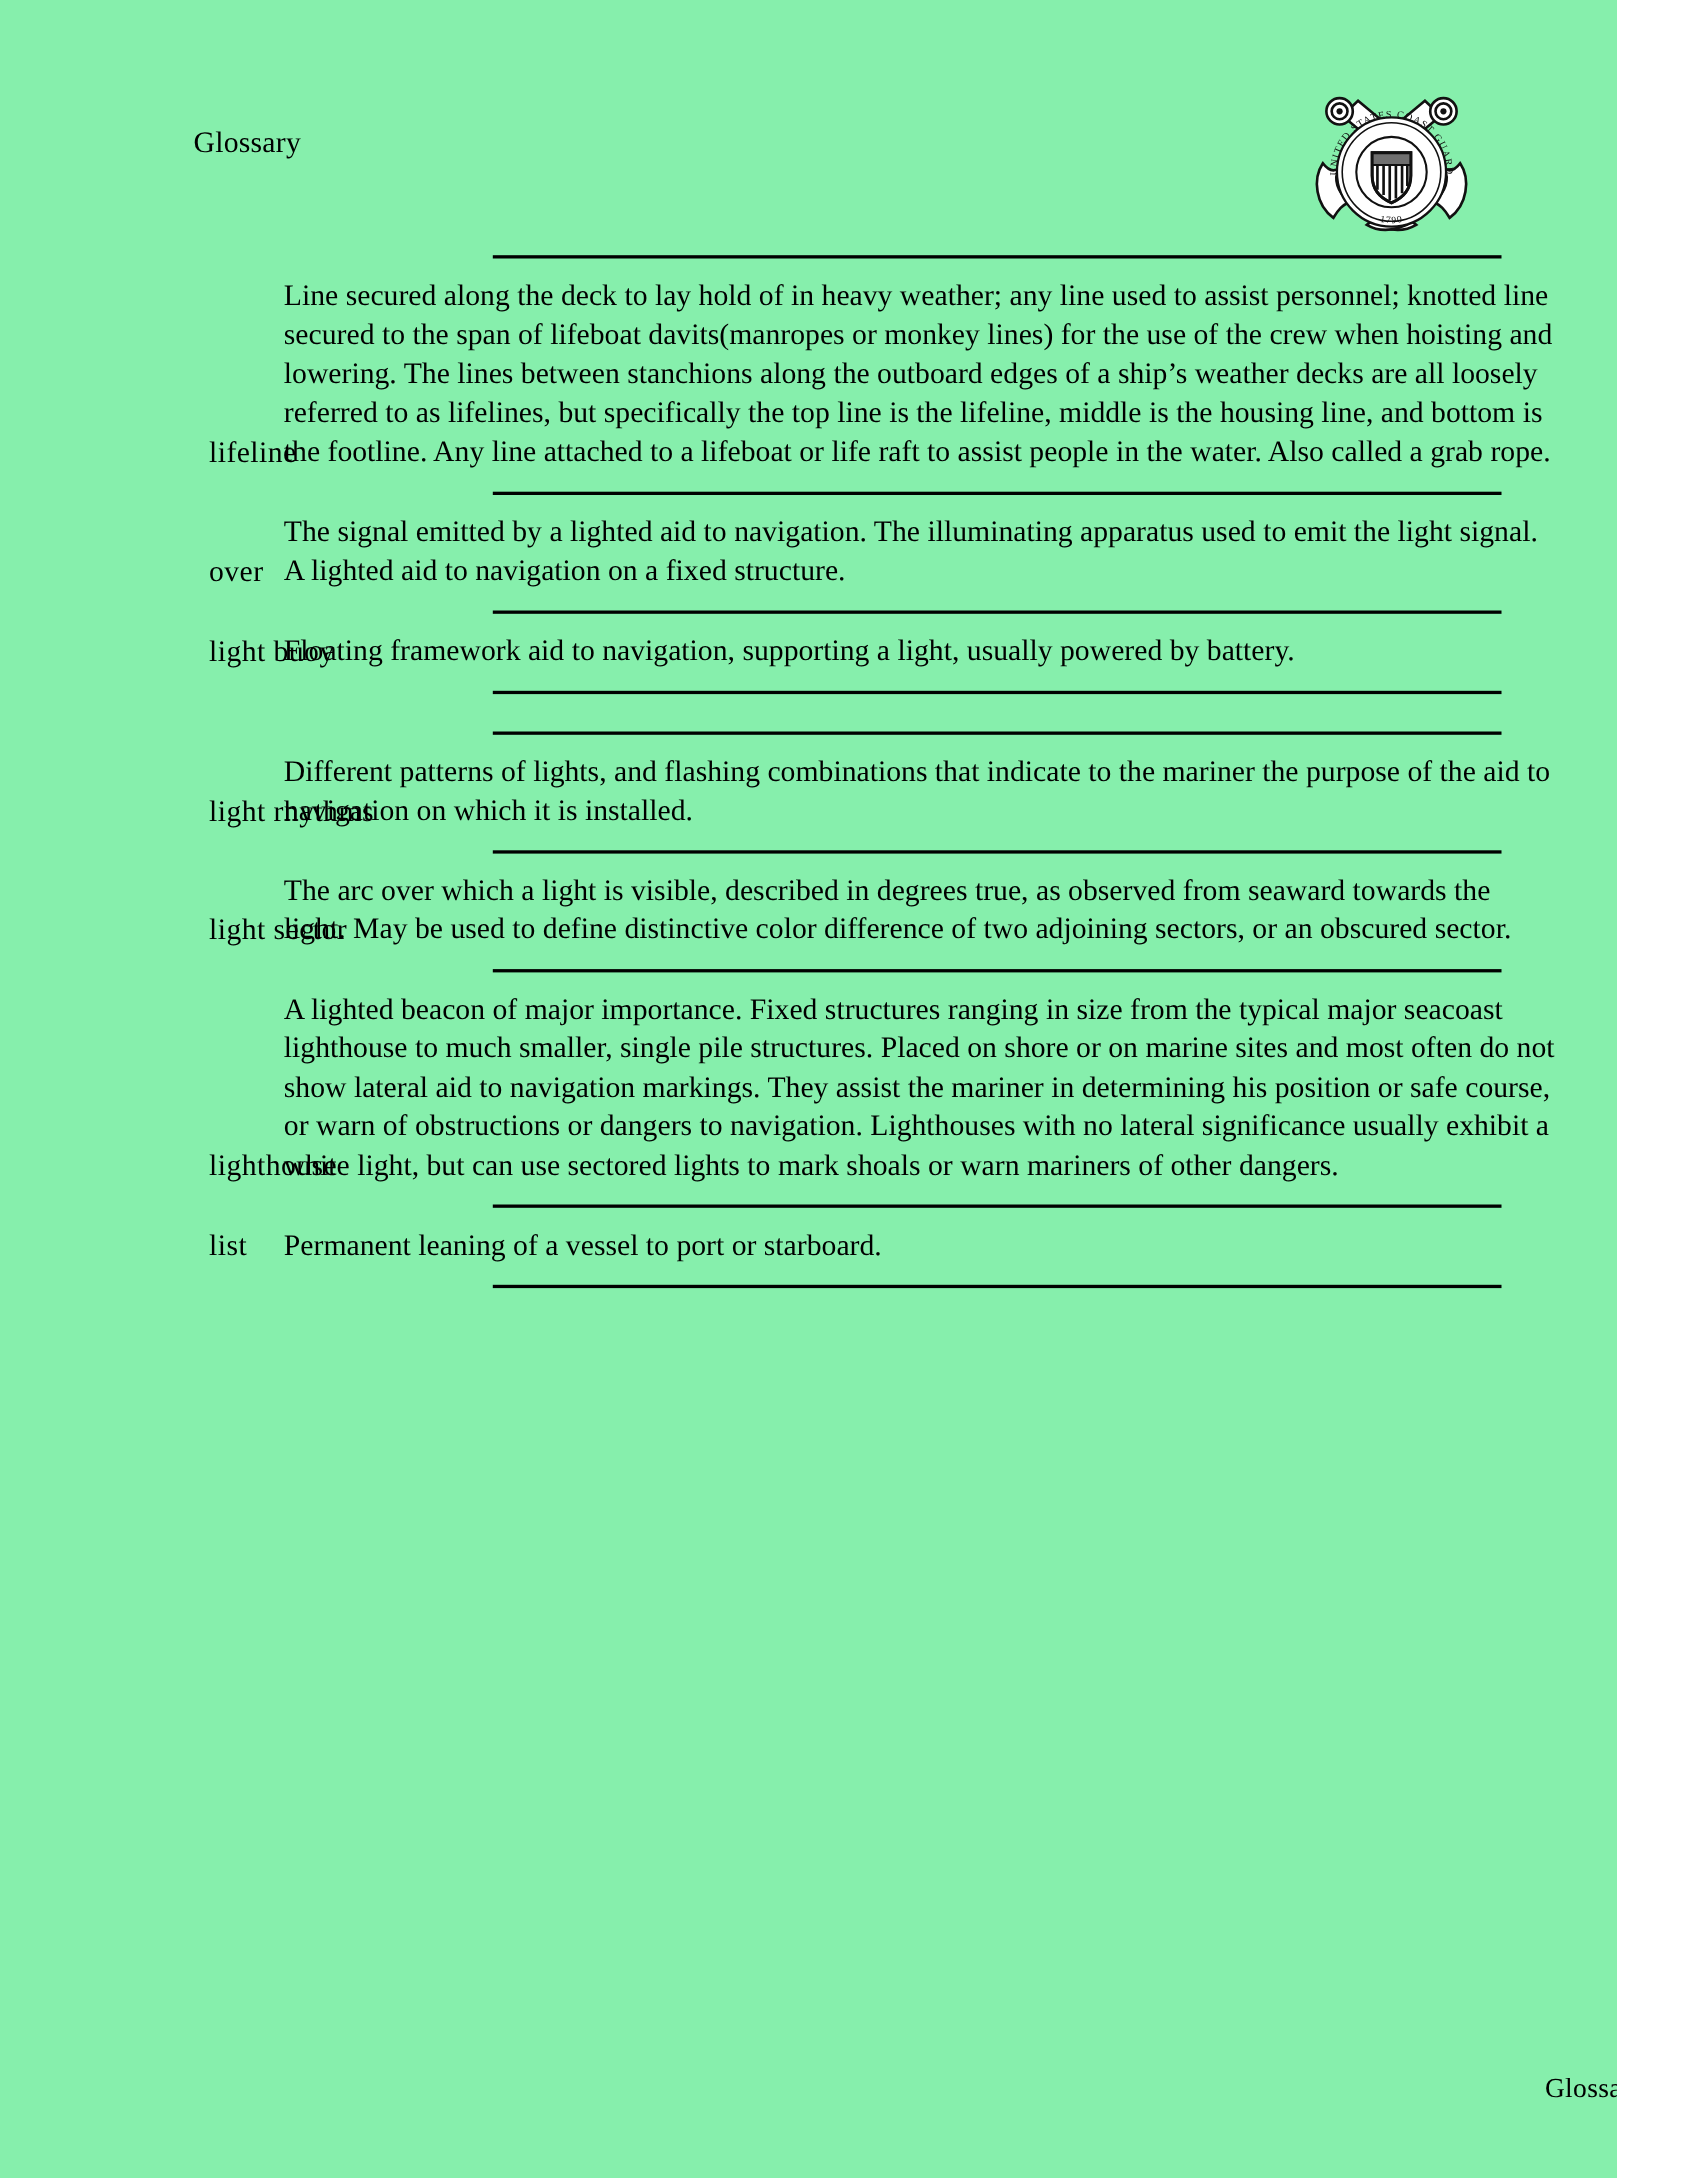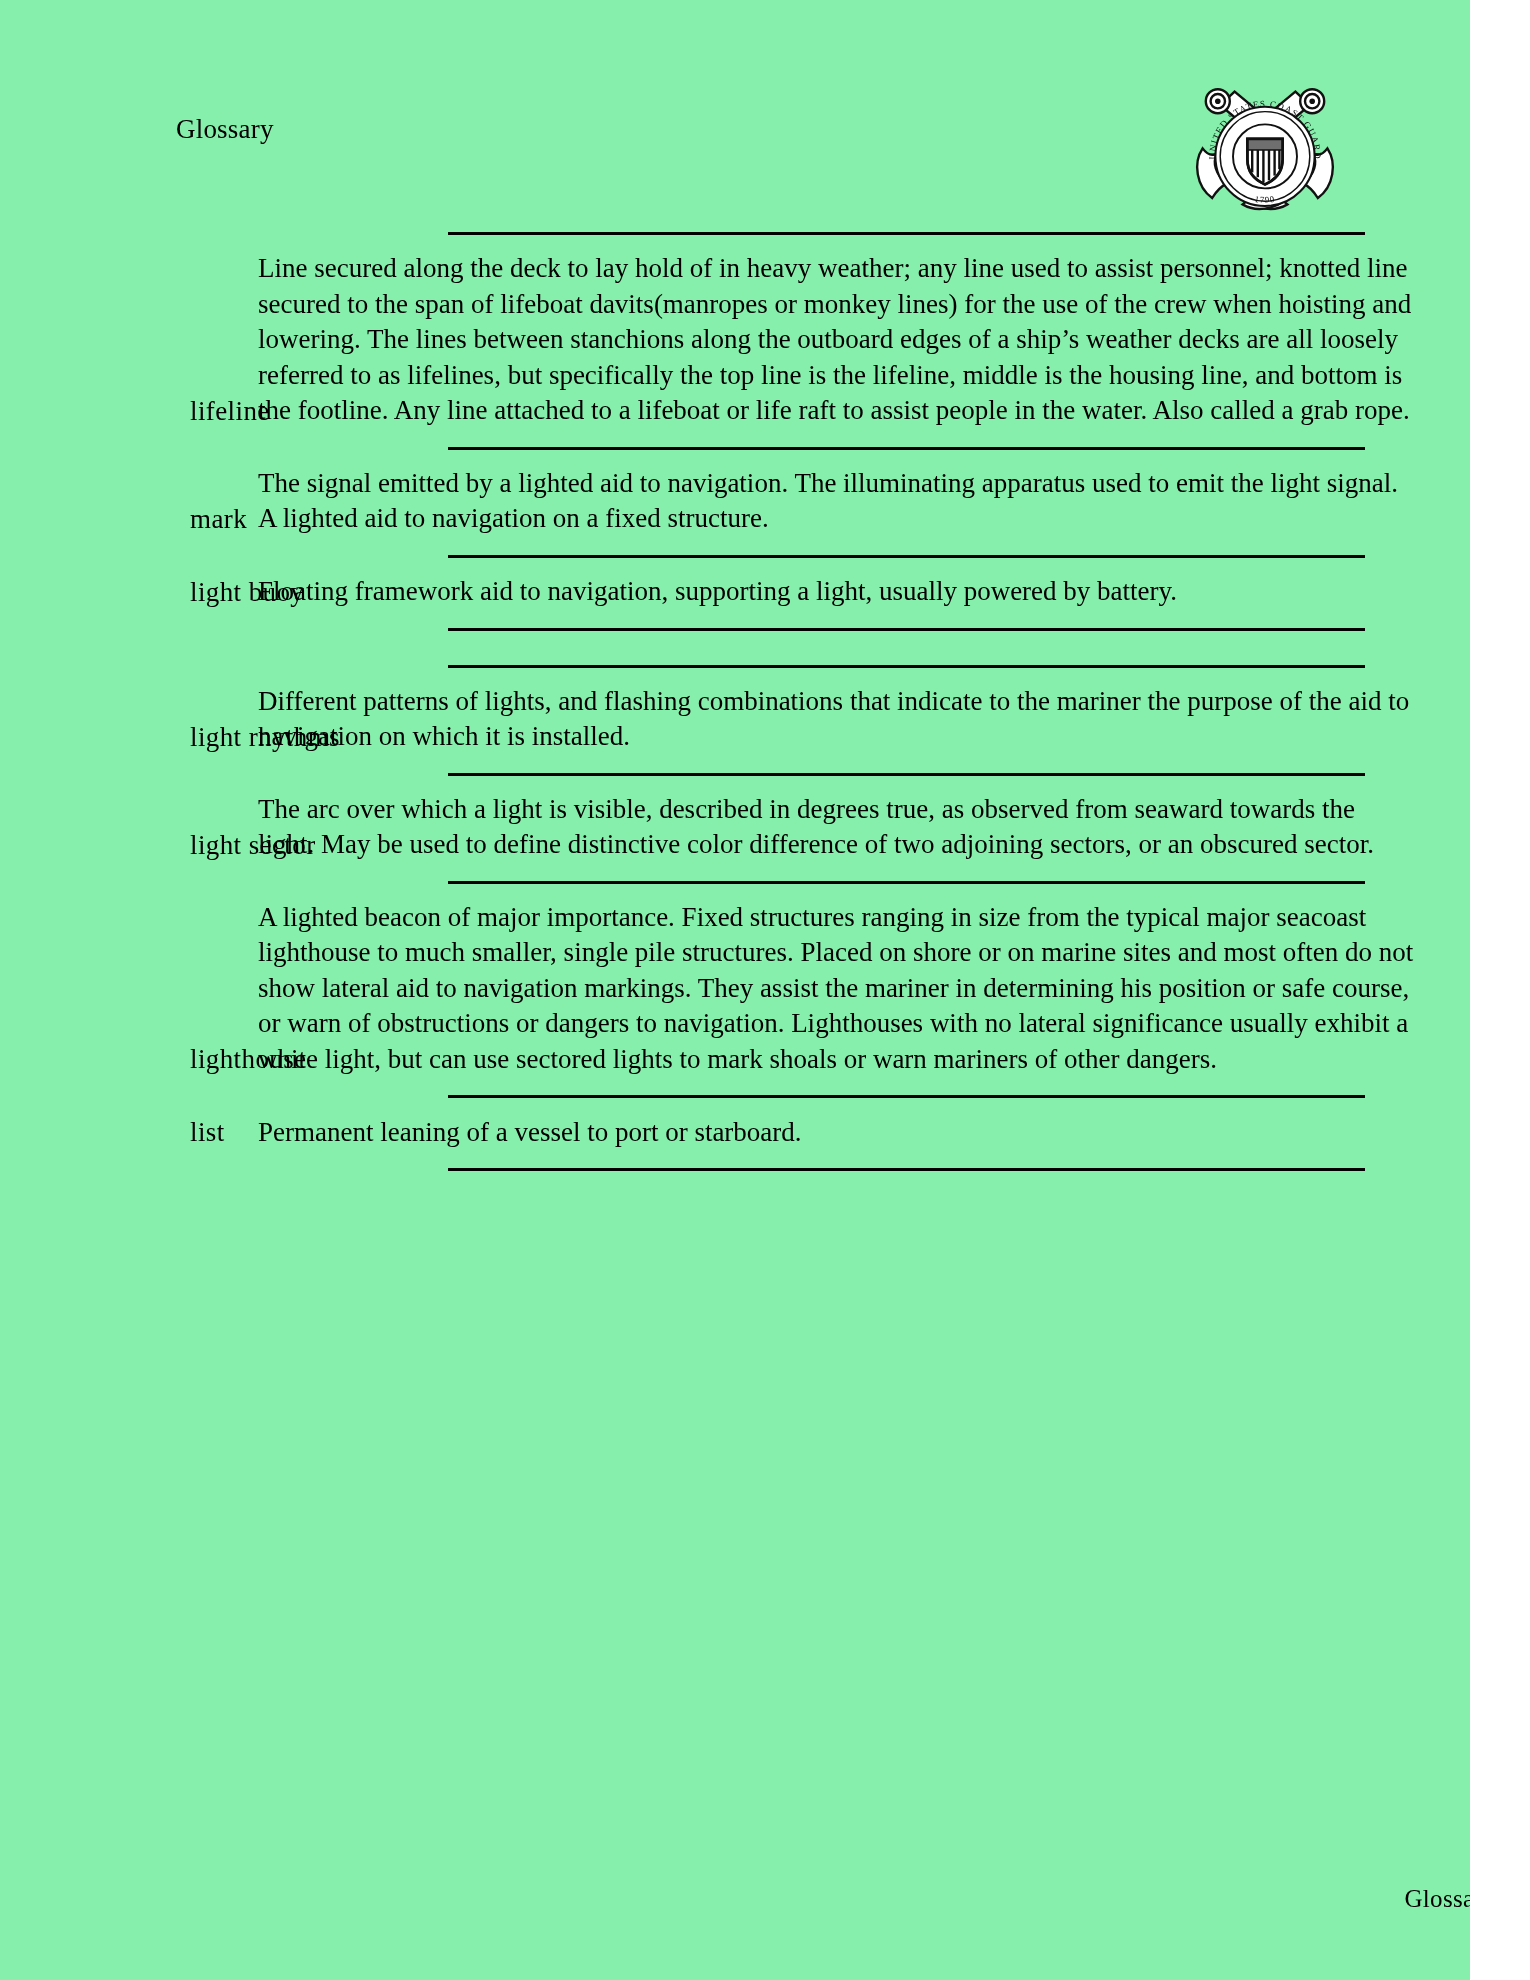--- a/index.html
+++ b/index.html
@@ -177,21 +177,21 @@
     <div class="entry-pad-top"></div>
     <div class="entry">
       <div class="entry-term">lifeline</div>
       <div class="entry-def">Line secured along the deck to lay hold of in heavy weather; any line used to assist personnel; knotted line secured to the span of lifeboat davits(manropes or monkey lines) for the use of the crew when hoisting and lowering. The lines between stanchions along the outboard edges of a ship’s weather decks are all loosely referred to as lifelines, but specifically the top line is the lifeline, middle is the housing line, and bottom is the footline. Any line attached to a lifeboat or life raft to assist people in the water. Also called a grab rope.</div>
     </div>
     <div class="entry-pad-bot"></div>
 
     <div class="rule"></div>
     <div class="entry-pad-top"></div>
     <div class="entry">
-      <div class="entry-term">mark</div>
+      <div class="entry-term">over</div>
       <div class="entry-def">The signal emitted by a lighted aid to navigation. The illuminating apparatus used to emit the light signal. A lighted aid to navigation on a fixed structure.</div>
     </div>
     <div class="entry-pad-bot"></div>
 
     <div class="rule"></div>
     <div class="entry-pad-top"></div>
     <div class="entry">
       <div class="entry-term">light buoy</div>
       <div class="entry-def">Floating framework aid to navigation, supporting a light, usually powered by battery.</div>
     </div>

